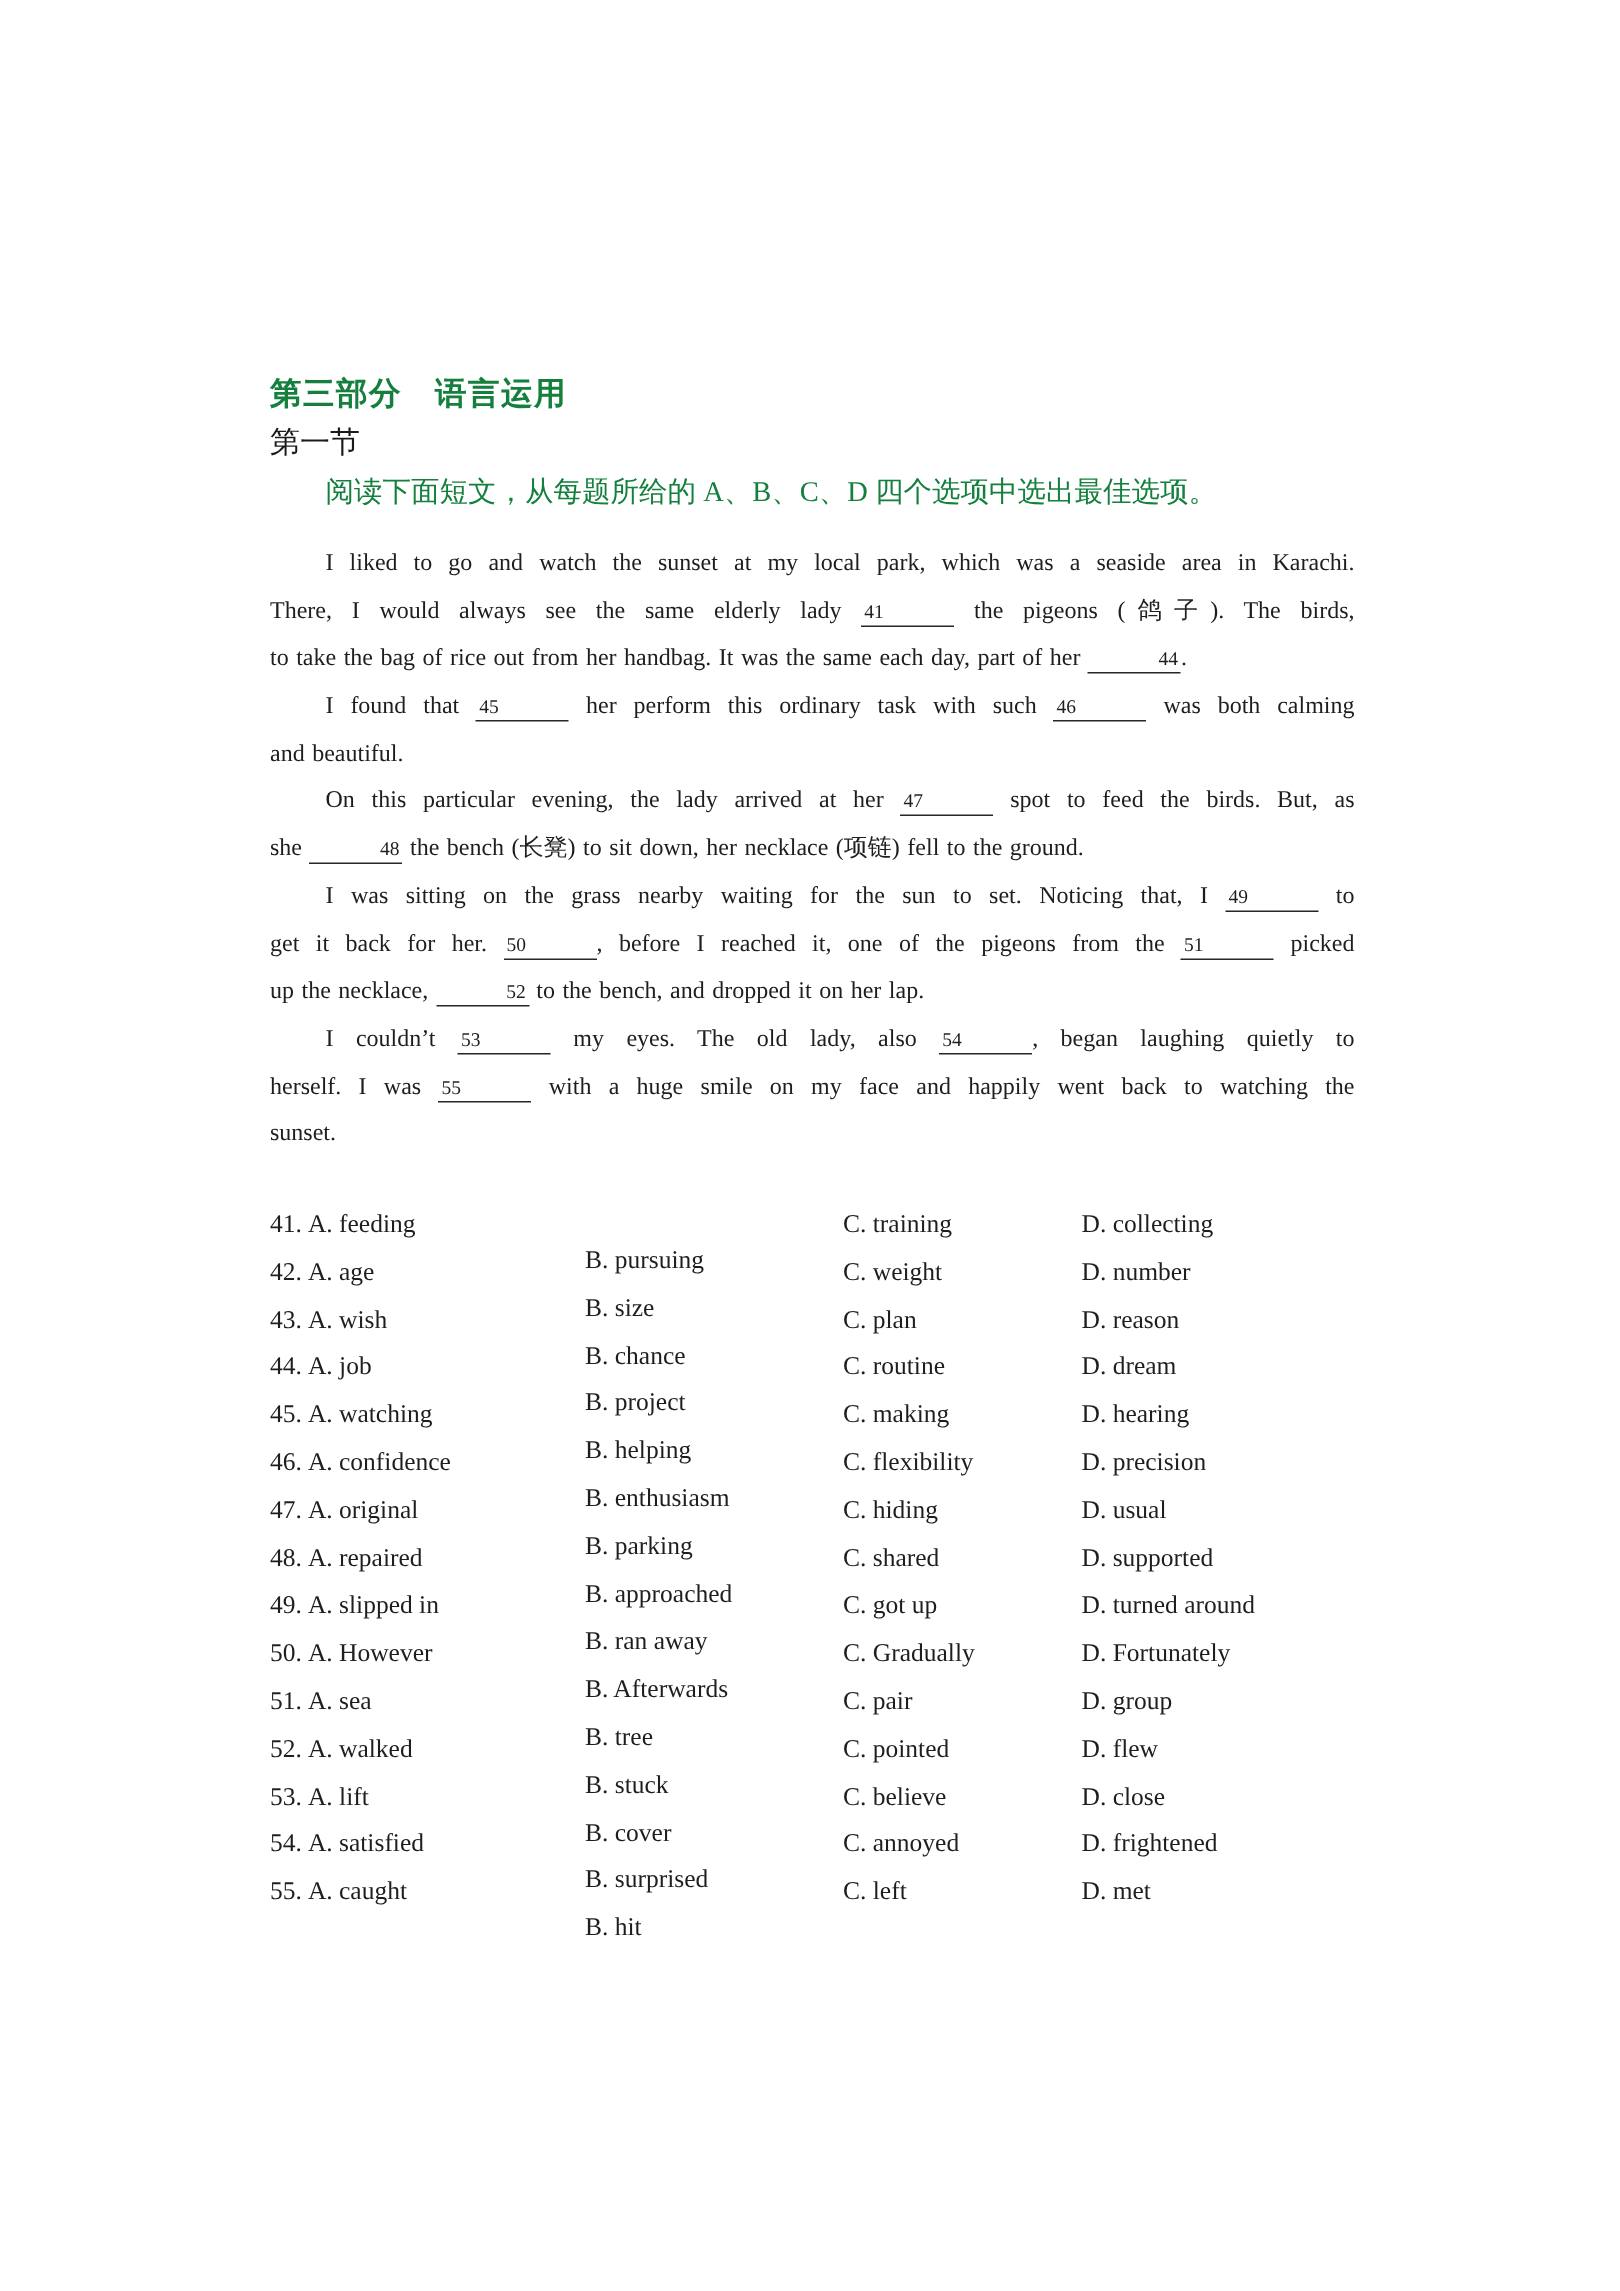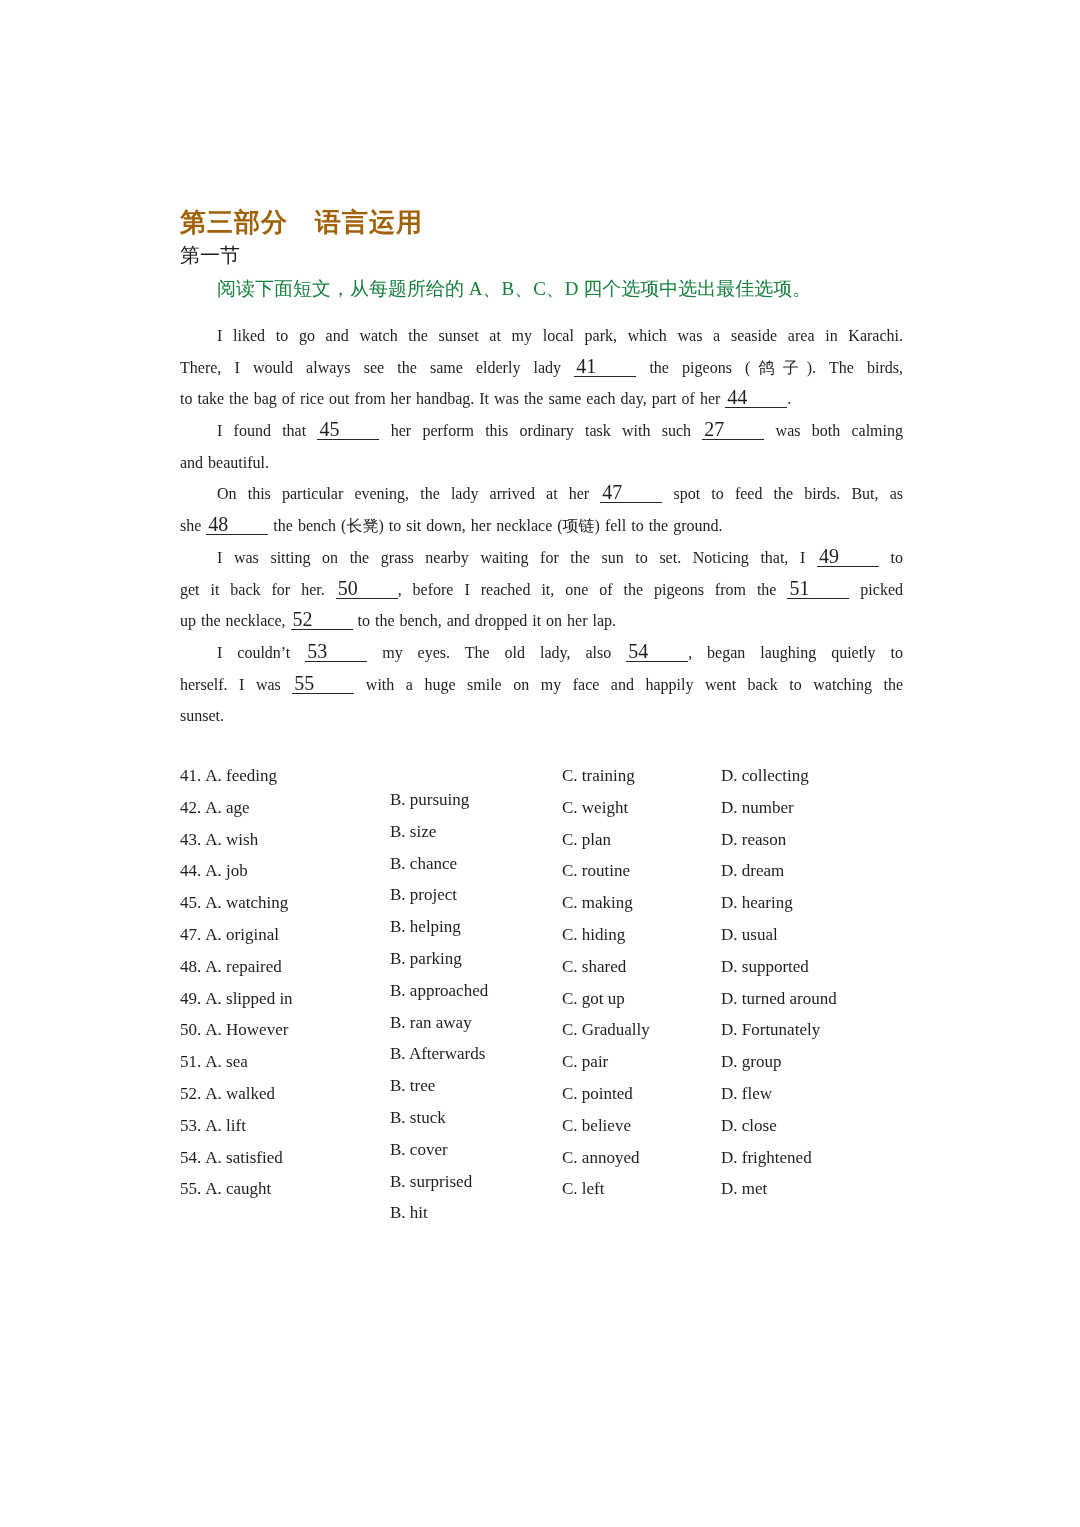--- a/index.html
+++ b/index.html
@@ -17,24 +17,25 @@
   }
   .page {
     position: absolute;
     left: 180px;
     top: 206px;
     width: 723px;
   }
   .section-title {
     font-family: "Liberation Sans", "DejaVu Sans", sans-serif;
     font-weight: bold;
-    font-size: 26px;
+    font-size: 21px;
     line-height: 33px;
     letter-spacing: 1px;
-    color: #a16207;
+    color: #15803d;
+    margin-top: 40px;
   }
   .subsection-title {
     font-size: 20px;
     line-height: 33px;
     color: #1a1a1a;
   }
   .instruction {
     font-size: 19px;
     line-height: 33px;
     text-indent: 37px;
@@ -56,24 +57,24 @@
     text-align-last: auto;
     text-align: left;
   }
   .pline.indent {
     text-indent: 37px;
   }
   .blank {
     display: inline-block;
     min-width: 58px;
     text-indent: 0;
-    text-align: left;
+    text-align: right;
     line-height: 19px;
     border-bottom: 1.6px solid #262626;
-    font-size: 20px;
+    font-size: 13px;
     padding: 0 2px;
   }
   .options {
     margin-top: 28px;
   }
   .orow {
     position: relative;
     height: 31.8px;
     line-height: 31.8px;
     font-size: 17px;
@@ -93,21 +94,21 @@
 <body>
 
 <div class="page">
   <div class="section-title">第三部分　语言运用</div>
   <div class="subsection-title">第一节</div>
   <div class="instruction">阅读下面短文，从每题所给的 A、B、C、D 四个选项中选出最佳选项。</div>
   <div class="passage" id="passage">
       <div class="pline indent">I liked to go and watch the sunset at my local park, which was a seaside area in Karachi.</div>
       <div class="pline">There, I would always see the same elderly lady <span class="blank">41</span> the pigeons (鸽子). The birds,</div>
       <div class="pline last">to take the bag of rice out from her handbag. It was the same each day, part of her <span class="blank">44</span>.</div>
-      <div class="pline indent">I found that <span class="blank">45</span> her perform this ordinary task with such <span class="blank">27</span> was both calming</div>
+      <div class="pline indent">I found that <span class="blank">45</span> her perform this ordinary task with such <span class="blank">46</span> was both calming</div>
       <div class="pline last">and beautiful.</div>
       <div class="pline indent">On this particular evening, the lady arrived at her <span class="blank">47</span> spot to feed the birds. But, as</div>
       <div class="pline last">she <span class="blank">48</span> the bench (长凳) to sit down, her necklace (项链) fell to the ground.</div>
       <div class="pline indent">I was sitting on the grass nearby waiting for the sun to set. Noticing that, I <span class="blank">49</span> to</div>
       <div class="pline">get it back for her. <span class="blank">50</span>, before I reached it, one of the pigeons from the <span class="blank">51</span> picked</div>
       <div class="pline last">up the necklace, <span class="blank">52</span> to the bench, and dropped it on her lap.</div>
       <div class="pline indent">I couldn’t <span class="blank">53</span> my eyes. The old lady, also <span class="blank">54</span>, began laughing quietly to</div>
       <div class="pline">herself. I was <span class="blank">55</span> with a huge smile on my face and happily went back to watching the</div>
       <div class="pline last">sunset.</div>
     </div>
@@ -136,20 +137,26 @@
         <span class="ocell c2">C. routine</span>
         <span class="ocell c3">D. dream</span>
       </div>
       <div class="orow">
         <span class="ocell c0"><span class="qnum">45.</span>A. watching</span>
         <span class="ocell c1">B. helping</span>
         <span class="ocell c2">C. making</span>
         <span class="ocell c3">D. hearing</span>
       </div>
       <div class="orow">
+        <span class="ocell c0"><span class="qnum">46.</span>A. confidence</span>
+        <span class="ocell c1">B. enthusiasm</span>
+        <span class="ocell c2">C. flexibility</span>
+        <span class="ocell c3">D. precision</span>
+      </div>
+      <div class="orow">
         <span class="ocell c0"><span class="qnum">47.</span>A. original</span>
         <span class="ocell c1">B. parking</span>
         <span class="ocell c2">C. hiding</span>
         <span class="ocell c3">D. usual</span>
       </div>
       <div class="orow">
         <span class="ocell c0"><span class="qnum">48.</span>A. repaired</span>
         <span class="ocell c1">B. approached</span>
         <span class="ocell c2">C. shared</span>
         <span class="ocell c3">D. supported</span>

